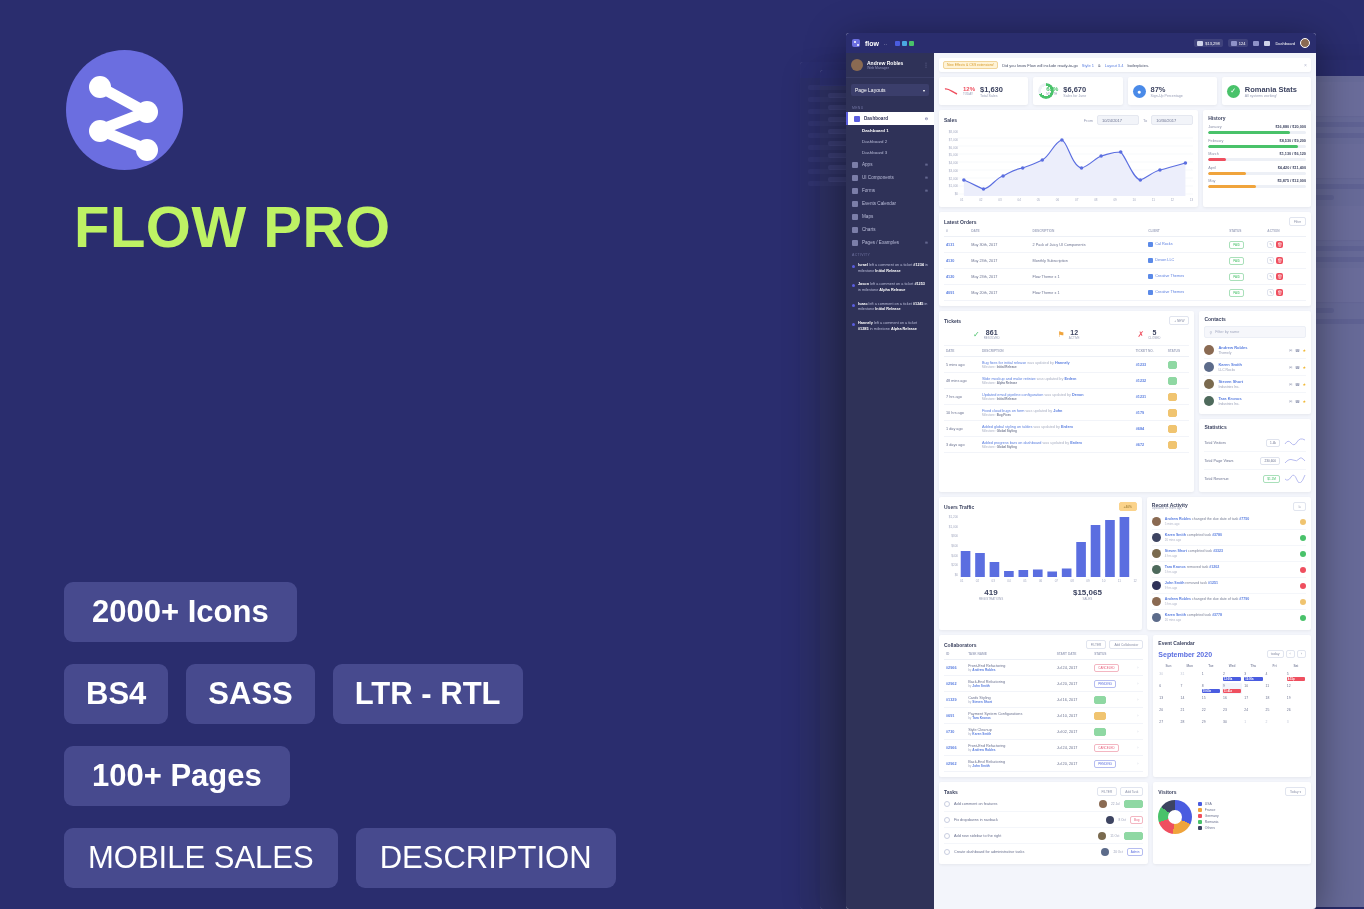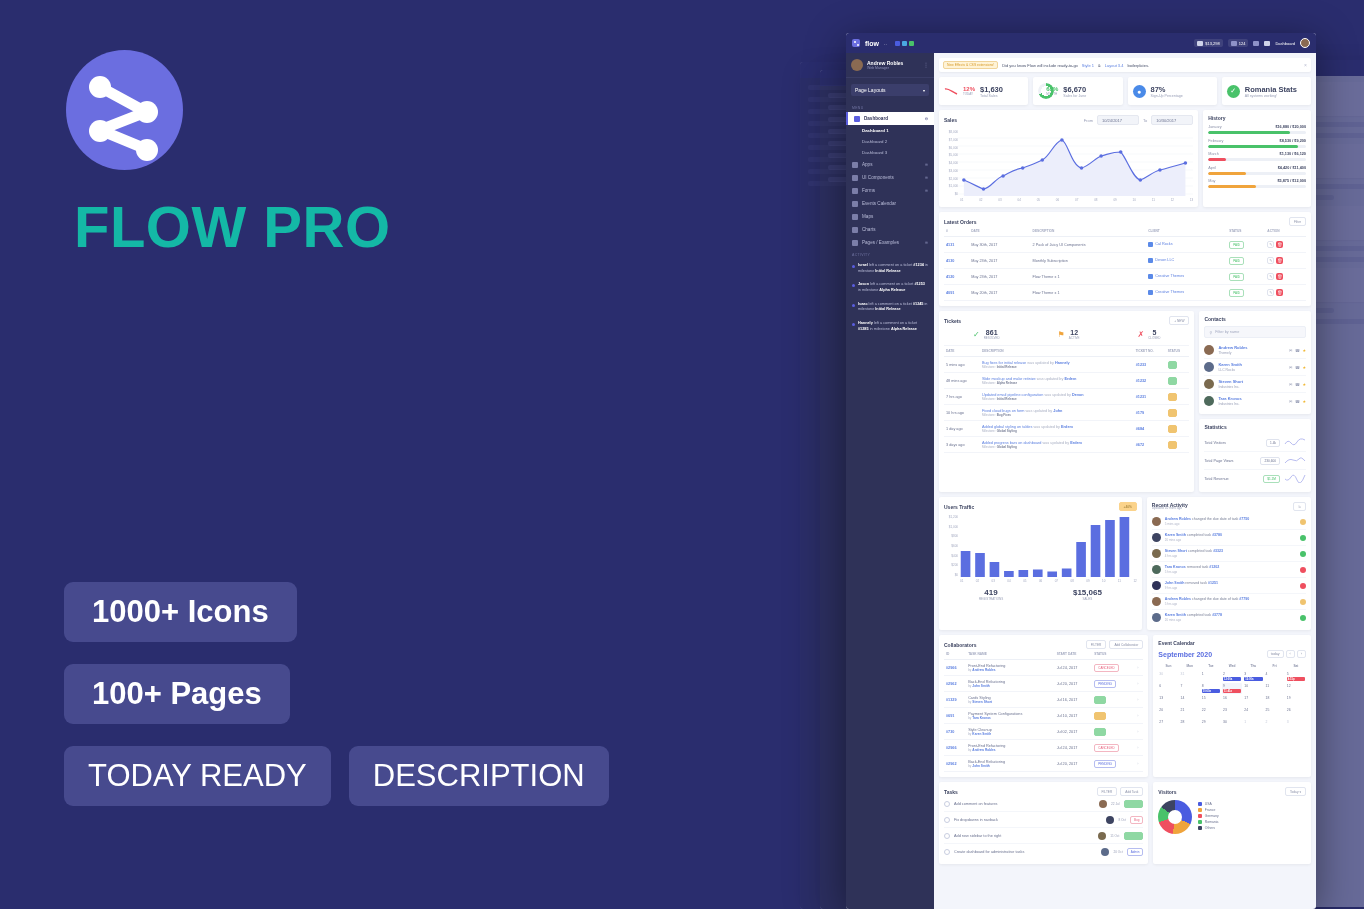--- a/index.html
+++ b/index.html
@@ -14,21 +14,21 @@
   
   .promo { position: absolute; left: 0; top: 0; width: 800px; height: 909px; }
   .logo-circle {
     position: absolute; left: 66px; top: 50px;
     width: 117px; height: 120px; border-radius: 50%;
     background: #6b6ee0;
   }
   .logo-circle svg { position: absolute; left: 0; top: 0; }
   .promo-title {
     position: absolute; left: 74px; top: 198px;
-    font-size: 58px; font-weight: bold; color: #14b8a6;
+    font-size: 58px; font-weight: bold; color: #bef264;
     letter-spacing: 0.5px; line-height: 1;
   }
   .promo-sub {
     position: absolute; left: 74px; top: 275px;
     font-size: 35px; color: #9fa3cf; font-weight: normal;
     letter-spacing: 0.2px;
   }
   .badges { position: absolute; left: 64px; top: 582px; width: 660px; }
   .badge-row { display: flex; gap: 18px; margin-bottom: 22px; }
   .badge {
@@ -254,27 +254,32 @@
         <circle cx="34" cy="37" r="11" fill="#fff"></circle>
         <circle cx="81" cy="62" r="11" fill="#fff"></circle>
         <circle cx="34" cy="81" r="11" fill="#fff"></circle>
         <circle cx="81" cy="100" r="11" fill="#fff"></circle>
       </svg>
     </div>
     <div class="promo-title">FLOW PRO</div>
 
     <div class="badges">
       <div class="badge-row">
-        <span class="badge big">1000+ Icons</span>
+        <span class="badge big">2000+ Icons</span>
+      </div>
+      <div class="badge-row">
+        <span class="badge mid">BS4</span>
+        <span class="badge mid">SASS</span>
+        <span class="badge mid">LTR - RTL</span>
       </div>
       <div class="badge-row">
         <span class="badge big">100+ Pages</span>
       </div>
       <div class="badge-row">
-        <span class="badge caps">TODAY READY</span>
+        <span class="badge caps">MOBILE SALES</span>
         <span class="badge caps">DESCRIPTION</span>
       </div>
     </div>
   </div>
 
   <div class="shots">
 
     <div class="ghost g1">
       <div class="ghost-inner">
         <div class="ghost-nav"></div>

